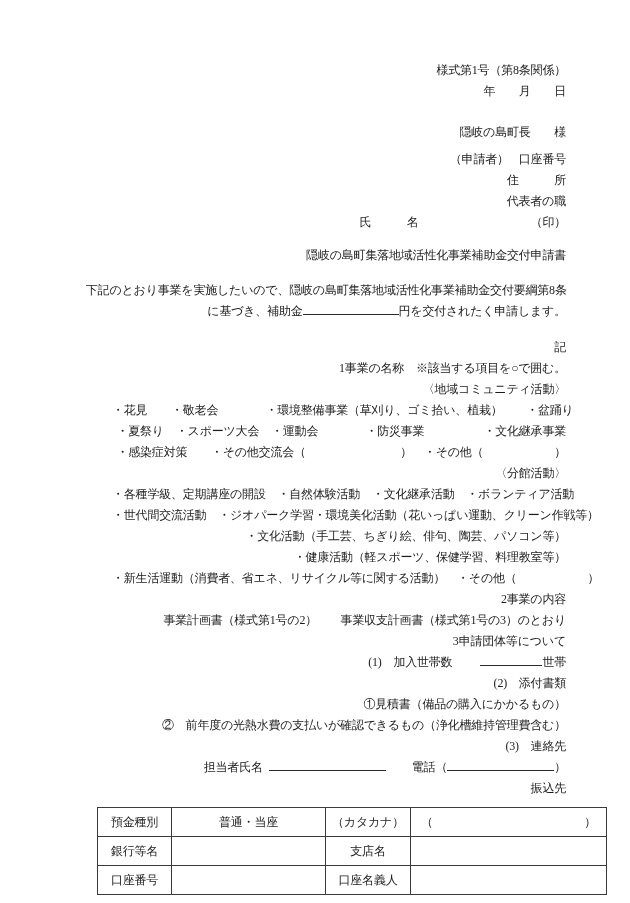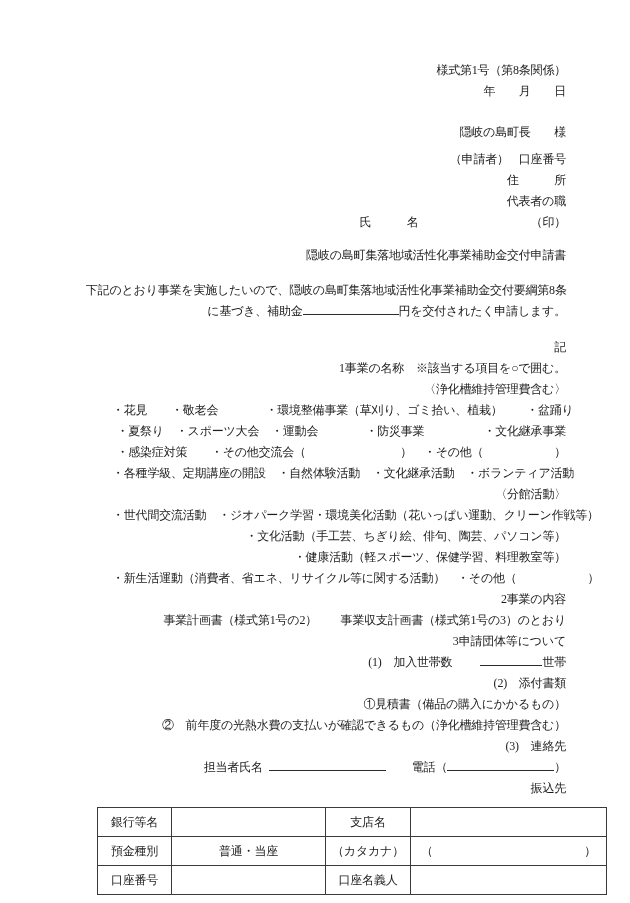--- a/index.html
+++ b/index.html
@@ -66,26 +66,26 @@
   <div class="line center">隠岐の島町集落地域活性化事業補助金交付申請書</div>
 
   <div class="sp12"></div>
   <div class="line">　下記のとおり事業を実施したいので、隠岐の島町集落地域活性化事業補助金交付要綱第8条</div>
   <div class="line"><span>に基づき、補助金</span><span class="u u-grant"></span><span>円を交付されたく申請します。</span></div>
 
   <div class="sp15"></div>
   <div class="line center">記</div>
 
   <div class="line"><span class="sec-num">1</span><span>事業の名称　※該当する項目を○で囲む。</span></div>
-  <div class="line angle-head">〈浄化槽維持管理費含む〉</div>
+  <div class="line angle-head">〈地域コミュニティ活動〉</div>
   <div class="line bullet">・花見　　・敬老会　　　　・環境整備事業（草刈り、ゴミ拾い、植栽）　　・盆踊り</div>
   <div class="line bullet">・夏祭り　・スポーツ大会　・運動会　　　　・防災事業　　　　　・文化継承事業</div>
   <div class="line bullet">・感染症対策　　・その他交流会（　　　　　　　　）　・その他（　　　　　　）</div>
+  <div class="line angle-head">〈分館活動〉</div>
   <div class="line bullet">・各種学級、定期講座の開設　・自然体験活動　・文化継承活動　・ボランティア活動</div>
-  <div class="line angle-head">〈分館活動〉</div>
   <div class="line bullet">・世代間交流活動　・ジオパーク学習・環境美化活動（花いっぱい運動、クリーン作戦等）</div>
   <div class="line bullet">・文化活動（手工芸、ちぎり絵、俳句、陶芸、パソコン等）</div>
   <div class="line bullet">・健康活動（軽スポーツ、保健学習、料理教室等）</div>
   <div class="line bullet">・新生活運動（消費者、省エネ、リサイクル等に関する活動）　・その他（　　　　　　）</div>
 
   <div class="line"><span class="sec-num">2</span><span>事業の内容</span></div>
   <div class="line sec-content">事業計画書（様式第1号の2）　　事業収支計画書（様式第1号の3）のとおり</div>
 
   <div class="line"><span class="sec-num">3</span><span>申請団体等について</span></div>
   <div class="line sub-item"><span>(1)　加入世帯数</span><span class="u u-house"></span><span>世帯</span></div>
@@ -93,35 +93,35 @@
   <div class="line attach1">①見積書（備品の購入にかかるもの）</div>
   <div class="line attach2">②　前年度の光熱水費の支払いが確認できるもの（浄化槽維持管理費含む）</div>
   <div class="line sub-item">(3)　連絡先</div>
   <div class="line contact-line"><span>担当者氏名</span><span class="u u-contact"></span><span class="gap2"></span><span>電話</span><span>（</span><span class="u u-phone"></span><span>）</span></div>
 
   <div class="line furikomi">振込先</div>
 
   <table class="bank">
     <tbody>
         <tr>
-      <td class="lbl w1">銀行等名</td>
-      <td class="w2"></td>
-      <td class="lbl w3">支店名</td>
-      <td class="w4"></td>
-    </tr>
-    <tr>
       <td class="lbl w1">預金種別</td>
       <td class="lbl w2">普通・当座</td>
       <td class="lbl w3 dot-b">（カタカナ）</td>
       <td class="w4 dot-b">
         <div class="paren-spread">
               <span>（</span>
               <span>）</span>
             </div>
       </td>
+    </tr>
+    <tr>
+      <td class="lbl w1">銀行等名</td>
+      <td class="w2"></td>
+      <td class="lbl w3">支店名</td>
+      <td class="w4"></td>
     </tr>
     <tr>
       <td class="lbl w1">口座番号</td>
       <td class="w2"></td>
       <td class="lbl w3 dot-t">口座名義人</td>
       <td class="w4 dot-t"></td>
     </tr>
   </tbody>
     </table>
 

